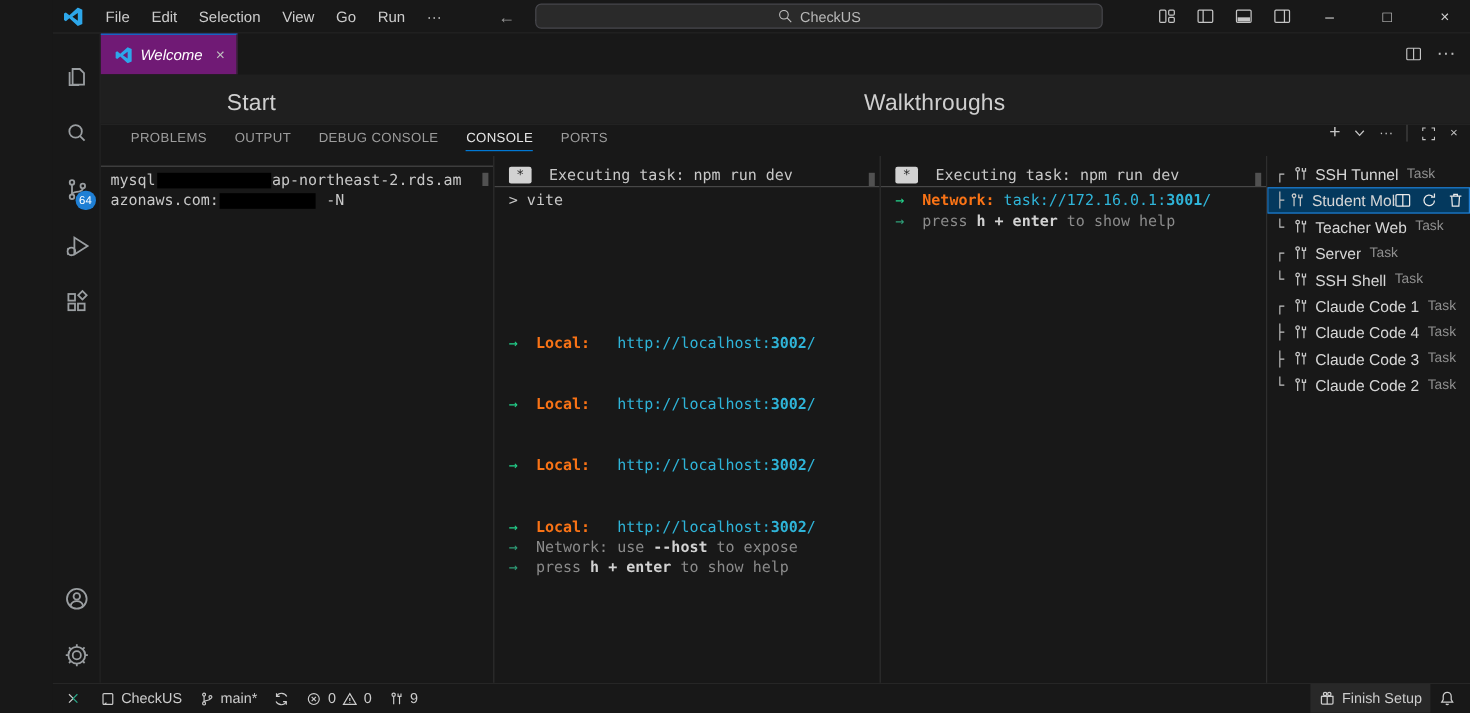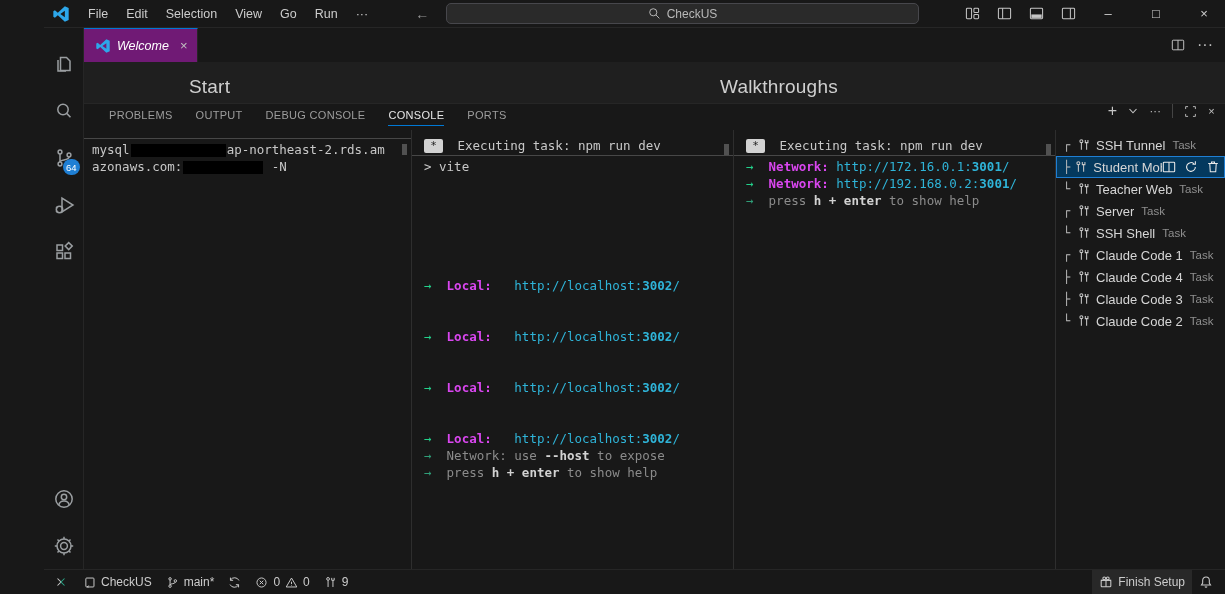--- a/index.html
+++ b/index.html
@@ -61,21 +61,21 @@
   
   .terminal-area { flex:1; background:#181818; display:flex; min-height:0; }
   .pane { position:relative; overflow:hidden; font-family:"DejaVu Sans Mono", monospace;
     font-size:12.5px; padding:7px 6px 0 12px; }
   .pane1 { width:328px; border-right:1px solid #2e2e2e; padding-left:8px; }
   .pane2 { width:322px; border-right:1px solid #2e2e2e; }
   .pane3 { width:322px; border-right:1px solid #2e2e2e; }
   .scroll-handle { position:absolute; top:14px; right:4px; width:5px; height:11px; background:#515151; }
   .t-line { height:17px; line-height:17px; white-space:pre; overflow:hidden; }
   .t-text { color:#c8c8c8; }
-  .t-bold { color:#d946ef; font-weight:700; }
+  .t-bold { color:#f97316; font-weight:700; }
   .t-arrow { color:#23d18b; }
   .t-arrow-dim { color:#2f9e78; }
   .t-link { color:#2fb4d8; }
   .t-linkb { color:#2fb4d8; font-weight:700; }
   .t-dim { color:#8b8b8b; }
   .t-dimb { color:#d2d2d2; font-weight:700; }
   .t-decor { display:inline-block; width:19px; height:14px; line-height:14px; text-align:center;
     background:#d2d2d2; color:#1e1e1e; border-radius:2px; font-size:11px; margin-right:7px;
     transform:translateY(-1px); }
   .t-redact { display:inline-block; height:13px; background:#000; vertical-align:text-bottom; margin:0 1px; }
@@ -299,22 +299,21 @@
             <div class="t-line">&nbsp;</div>
             <div class="t-line">&nbsp;</div>
             <div class="t-line"><span class="t-arrow">→</span><span class="t-text">  </span><span class="t-bold">Local:</span><span class="t-text">   </span><span class="t-link">http://localhost:</span><span class="t-linkb">3002</span><span class="t-link">/</span></div>
             <div class="t-line"><span class="t-arrow-dim">→</span><span class="t-dim">  Network: use </span><span class="t-dimb">--host</span><span class="t-dim"> to expose</span></div>
             <div class="t-line"><span class="t-arrow-dim">→</span><span class="t-dim">  press </span><span class="t-dimb">h + enter</span><span class="t-dim"> to show help</span></div>
           </div>
         <div class="pane pane3">
           <span class="scroll-handle"></span>
         <div class="t-line"><span class="t-decor">*</span><span class="t-text"> Executing task: npm run dev</span></div>
             <div class="cmd-sep"></div>
-            <div class="t-line"><span class="t-arrow">→</span><span class="t-text">  </span><span class="t-bold">Network:</span><span class="t-text"> </span><span class="t-link">http://172.16.0.1:</span><span class="t-linkb">3001</span><span class="t-link">/</span></div>
-            <div class="t-line"><span class="t-arrow">→</span><span class="t-text">  </span><span class="t-bold">Network:</span><span class="t-text"> </span><span class="t-link">http://192.168.0.2:</span><span class="t-linkb">3001</span><span class="t-link">/</span></div>
+            <div class="t-line"><span class="t-arrow">→</span><span class="t-text">  </span><span class="t-bold">Network:</span><span class="t-text"> </span><span class="t-link">task://172.16.0.1:</span><span class="t-linkb">3001</span><span class="t-link">/</span></div>
             <div class="t-line"><span class="t-arrow-dim">→</span><span class="t-dim">  press </span><span class="t-dimb">h + enter</span><span class="t-dim"> to show help</span></div>
           </div>
         <div class="terminal-list">
             <div class="tl-row">
               <span class="tl-tree">┌</span>
               <span class="tl-icon">
   <svg width="14" height="14" viewBox="0 0 16 16">
                   <circle cx="5" cy="3.6" r="1.7"></circle>
                   <line x1="5" y1="5.3" x2="5" y2="13.5"></line>
                   <path d="M9.5 2.3v3h3v-3"></path>

